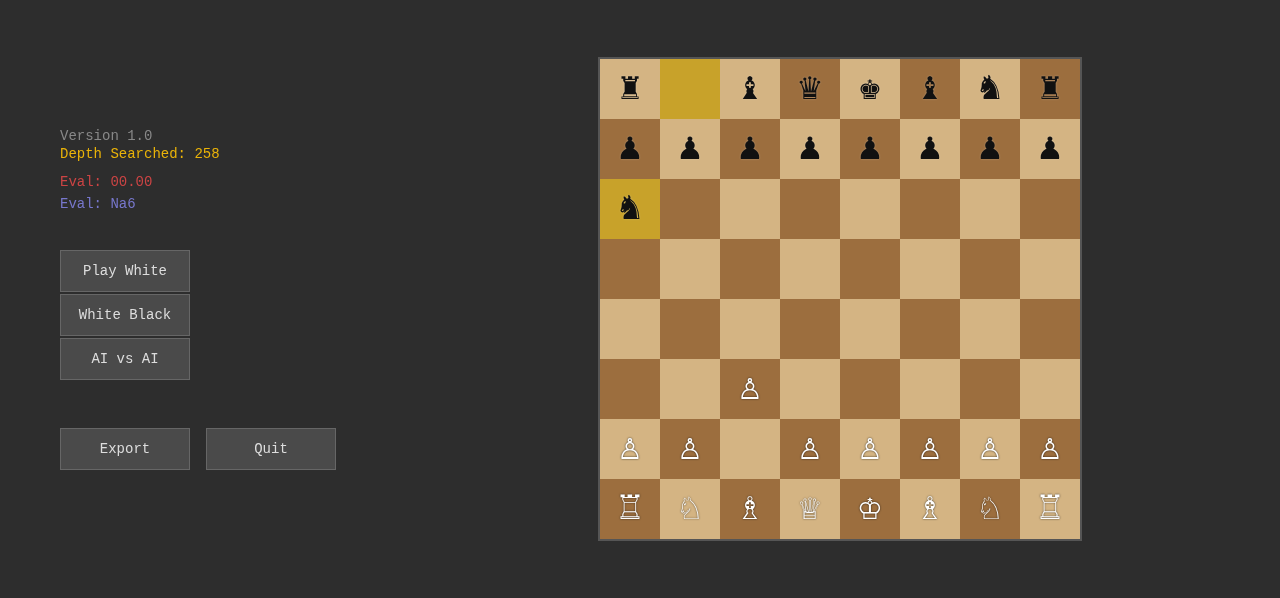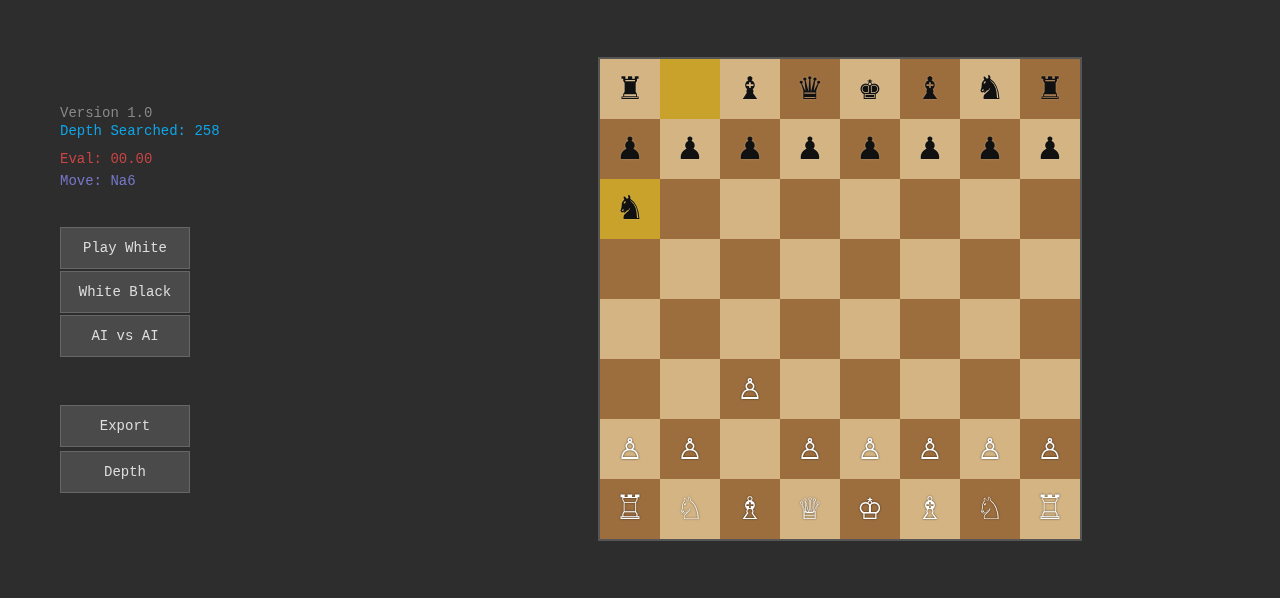--- a/index.html
+++ b/index.html
@@ -23,21 +23,21 @@
     }
     .info-section {
       margin-bottom: 30px;
     }
     .version-text {
       color: #888;
       font-size: 14px;
       margin-bottom: 2px;
     }
     .depth-text {
-      color: #0ea5e9;
+      color: #eab308;
       font-size: 14px;
       margin-bottom: 12px;
     }
     .eval-text {
       color: #cc4444;
       font-size: 14px;
       margin-bottom: 6px;
     }
     .move-text {
       color: #7777cc;
@@ -55,22 +55,22 @@
       border: 1px solid #666;
       padding: 12px 16px;
       font-size: 14px;
       cursor: pointer;
       text-align: center;
       width: 130px;
       font-family: 'Courier New', monospace;
     }
     .bottom-buttons {
       display: flex;
-      flex-direction: column;
-      gap: 4px;
+      flex-direction: row;
+      gap: 16px;
     }
     .chess-board-container {
       display: flex;
       align-items: center;
       justify-content: center;
       flex: 1;
     }
     .chess-board {
       display: grid;
       grid-template-columns: repeat(8, 60px);
@@ -94,32 +94,32 @@
     .piece-white { color: #fff; text-shadow: 0 0 2px rgba(0,0,0,0.8); }
   </style>
 </head>
 <body>
 
 <div class="sidebar">
   <div class="info-section">
     <div class="version-text">Version 1.0</div>
     <div class="depth-text">Depth Searched: 258</div>
     <div class="eval-text">Eval: 00.00</div>
-    <div class="move-text">Move: Na6</div>
+    <div class="move-text">Eval: Na6</div>
   </div>
 
   <div class="buttons-section">
     <button class="btn">Play White</button>
     <button class="btn">White Black</button>
     <button class="btn">AI vs AI</button>
   </div>
 
   <div class="bottom-buttons">
     <button class="btn">Export</button>
-    <button class="btn">Depth</button>
+    <button class="btn">Quit</button>
   </div>
 </div>
 
 <div class="chess-board-container">
   <div class="chess-board" id="chess-board">
       <div class="cell light">
         <span class="piece-black">♜</span>
       </div>
       <div class="cell highlight"></div>
       <div class="cell light">

